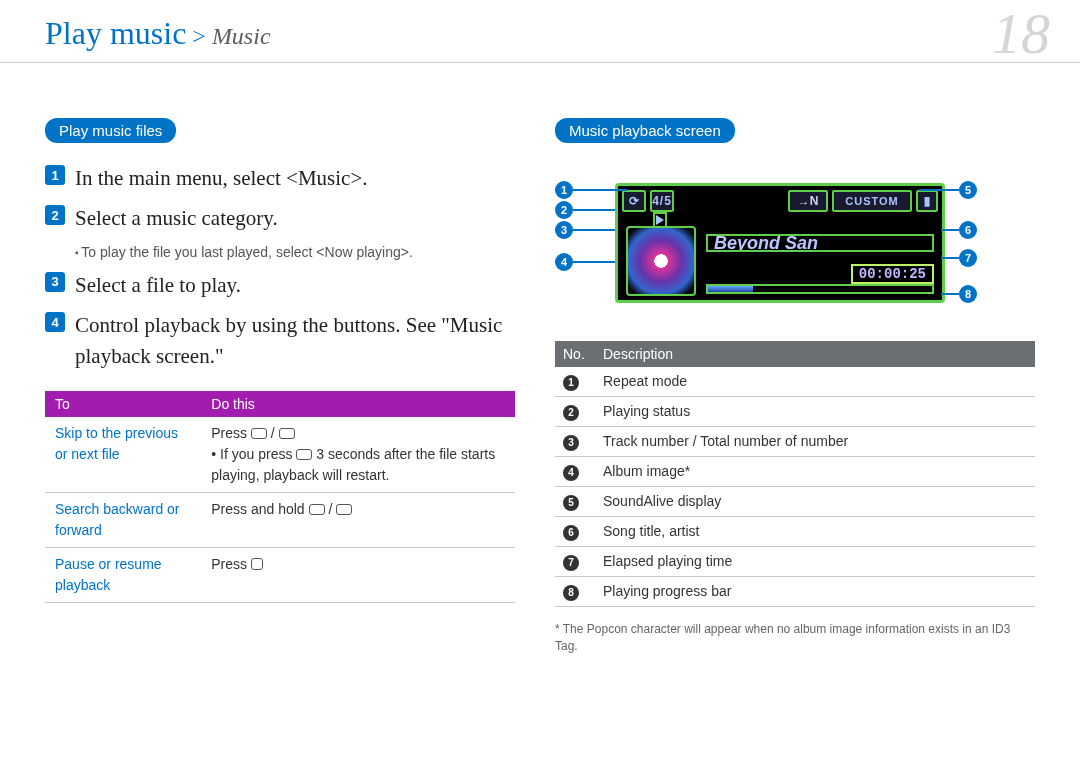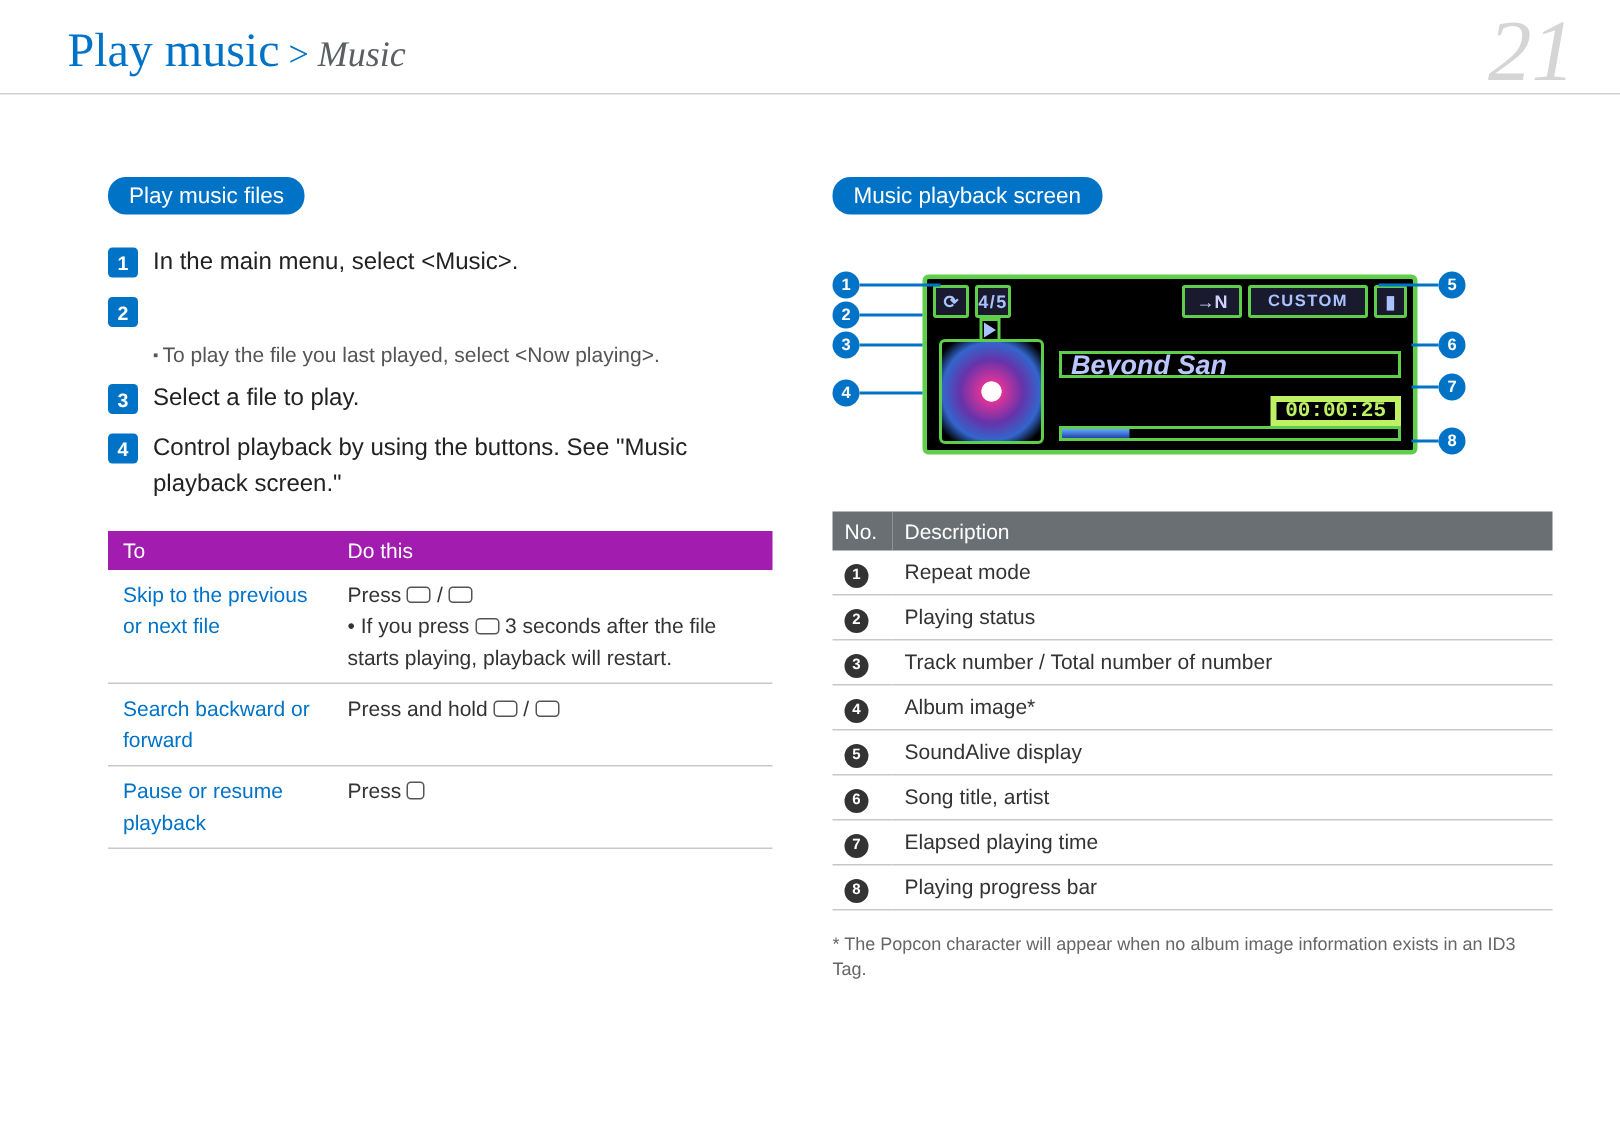--- a/index.html
+++ b/index.html
@@ -41,21 +41,21 @@
     right: 30px;
     top: 0;
     font-family: Georgia, 'Times New Roman', serif;
     font-size: 58px;
     font-style: italic;
     color: #d5d5d5;
     font-weight: 300;
   }
   .content {
     display: flex;
-    padding: 55px 45px 20px 72px;
+    padding: 55px 45px 20px 45px;
     gap: 40px;
   }
   .col {
     flex: 1;
   }
   .pill {
     display: inline-block;
     background: #0073c7;
     color: #fff;
     font-size: 15px;
@@ -77,23 +77,24 @@
     font-size: 13px;
     font-weight: bold;
     display: flex;
     align-items: center;
     justify-content: center;
     border-radius: 3px;
     flex-shrink: 0;
     margin-top: 2px;
   }
   .step-text {
-    font-size: 16px;
+    font-size: 21px;
     line-height: 1.45;
     color: #222;
+    font-family: Liberation Serif, serif;
   }
   .sub-bullet {
     font-size: 14px;
     color: #555;
     margin: 4px 0 10px 30px;
   }
   .sub-bullet::before {
     content: "▪ ";
     font-size: 10px;
     vertical-align: 1px;
@@ -203,25 +204,25 @@
     font-weight:bold;
     font-style:italic;
     color:#b9c6ff;
     overflow:hidden;
     white-space:nowrap;
   }
   .time-box{
     position:absolute;
     right:8px; top:78px;
     height:20px;
-    border:4px solid #bef264;
+    border:2px solid #bef264;
     padding:0 6px;
     font-size:14px;
     font-weight:bold;
-    color:#bef264;
+    color:#c4b5fd;
     font-family: 'Courier New', monospace;
     display:flex;align-items:center;
   }
   .prog {
     position:absolute;
     left:88px; right:8px; bottom:6px;
     height:10px;
     border:2px solid #5fcf4b;
   }
   .prog-inner{
@@ -282,33 +283,34 @@
   }
 </style>
 </head>
 <body>
 
 <div class="page-header">
   <span class="breadcrumb-main">Play music</span>
   <span class="breadcrumb-sep">&gt;</span>
   <span class="breadcrumb-sub">Music</span>
 </div>
-<div class="page-number">21</div>
+<div class="page-number">18</div>
 
 <div class="content">
 
   <div class="col">
     <div class="pill">Play music files</div>
 
     <div class="step">
       <div class="step-num">1</div>
       <div class="step-text">In the main menu, select &lt;Music&gt;.</div>
     </div>
     <div class="step">
       <div class="step-num">2</div>
+      <div class="step-text">Select a music category.</div>
     </div>
     <div class="sub-bullet">To play the file you last played, select &lt;Now playing&gt;.</div>
     <div class="step">
       <div class="step-num">3</div>
       <div class="step-text">Select a file to play.</div>
     </div>
     <div class="step">
       <div class="step-num">4</div>
       <div class="step-text">Control playback by using the buttons. See "Music playback screen."</div>
     </div>

